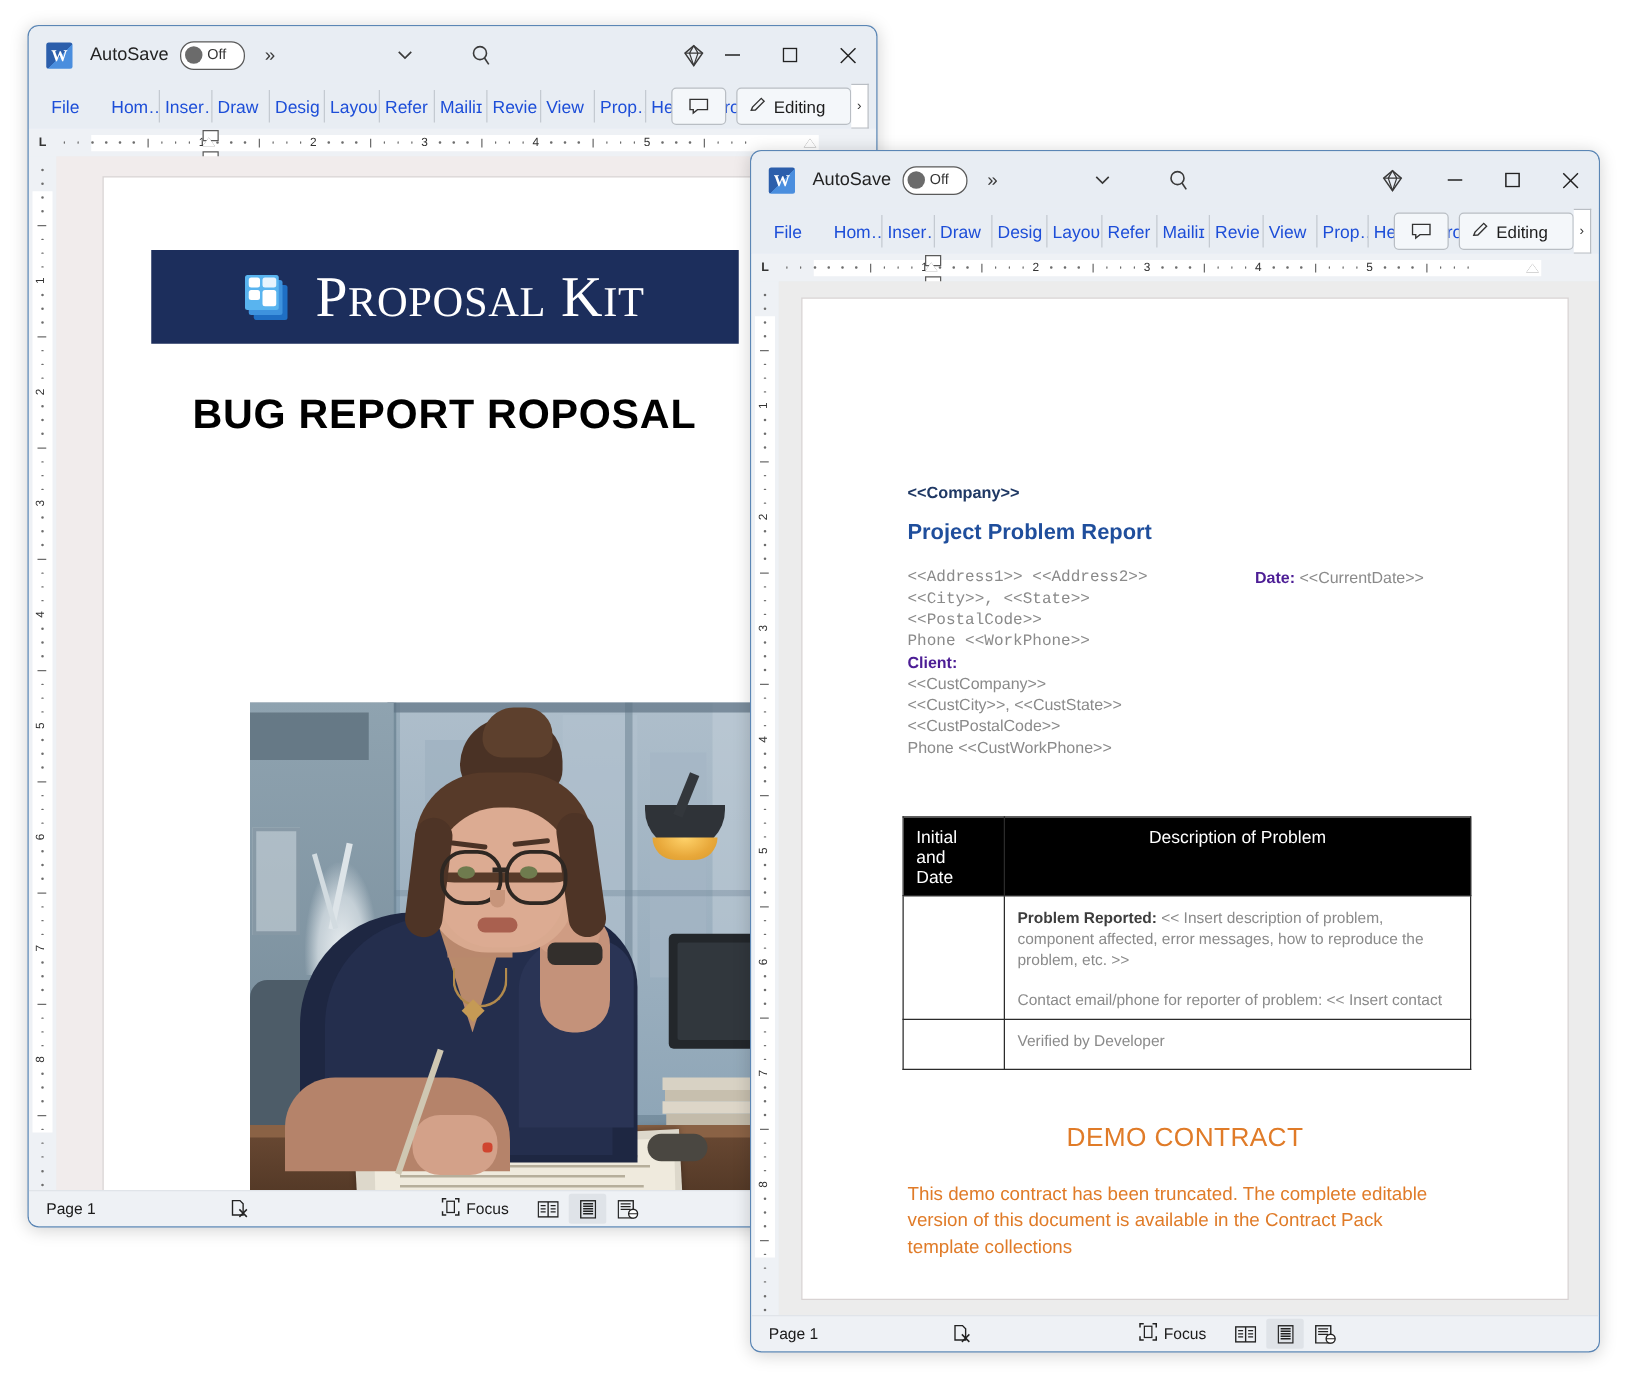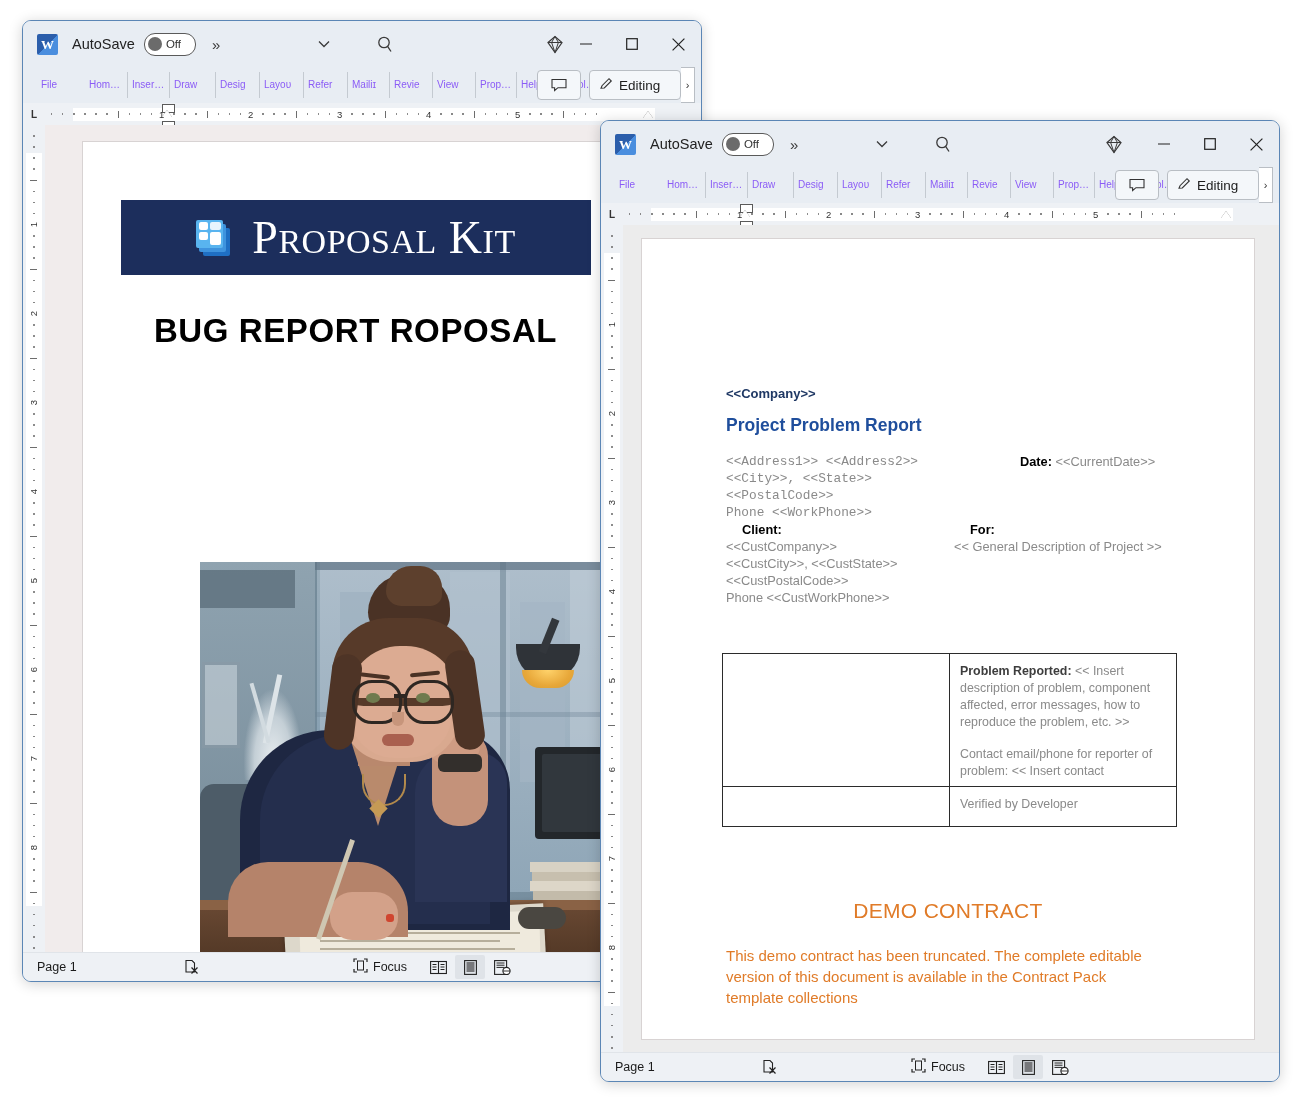--- a/index.html
+++ b/index.html
@@ -68,21 +68,21 @@
   
   .ribbon {
     height: 36px;
     background: #e8edf3;
     display: flex; align-items: center;
     flex: 0 0 auto;
     position: relative;
   }
   .tabs { display:flex; align-items:center; height: 30px; margin-left: 6px; }
   .tab {
-    font-size: 10px; color: #8b5cf6;
+    font-size: 14px; color: #1d4ed8;
     padding: 0 4px;
     height: 26px; line-height: 26px;
     overflow: hidden; white-space: nowrap;
     border-right: 1px solid #c4cad1;
     display:block;
   }
   .tab.first { border-right: none; padding: 0 10px 0 12px; }
   .tab.last { border-right: none; }
   .ribbon-right { position: absolute; display:flex; align-items:center; gap:8px; }
   .rbtn {
@@ -198,21 +198,21 @@
 
   
   .illus { position:absolute; overflow:hidden; background:#8c9aa6; }
   .il { position:absolute; }
 
   
   .d2 { position:absolute; font-family: "Liberation Sans", sans-serif; }
   .d2-company { font-size: 13px; font-weight: bold; color:#1f3864; }
   .d2-heading { font-size: 17.5px; color:#1f4e9c; font-weight: 600; }
   .d2-grey { font-size: 12.8px; color:#8a8a8a; line-height: 17px; }
-  .d2-lbl { font-size: 12.8px; color:#000000; font-weight:bold;margin-left:16px; }
+  .d2-lbl { font-size: 12.8px; color:#4c1d95; font-weight:bold; }
 
   table.prob { border-collapse: collapse; table-layout: fixed; }
   table.prob td { border: 1.5px solid #2b2b2b; vertical-align: top; }
   table.prob .hd {
     background:#000; color:#fff; font-size: 14px;
     text-align:center; padding: 7px 6px; font-weight: normal;
   }
   table.prob .hd.left { text-align:left; padding-left:10px; }
   table.prob .cell { padding: 9px 8px 6px 10px; font-size: 12.4px; color:#8a8a8a; line-height: 17px; }
   table.prob .cell b { color:#3d3d3d; }
@@ -934,27 +934,31 @@
           </div>
 
           <div class="d2 d2-grey" style="left:84px; top:282px; width:245px;">
             <div class="d2-lbl">Client:</div>
             <div>&lt;&lt;CustCompany&gt;&gt;</div>
             <div>&lt;&lt;CustCity&gt;&gt;, &lt;&lt;CustState&gt;&gt;</div>
             <div>&lt;&lt;CustPostalCode&gt;&gt;</div>
             <div>Phone &lt;&lt;CustWorkPhone&gt;&gt;</div>
           </div>
 
-          <div class="d2 d2-grey" style="left:312px; top:282px; width:260px;">
-            <div class="d2-lbl">For:</div>
-            <div>&lt;&lt; General Description of Project &gt;&gt;</div>
-          </div>
 
           <table class="prob" style="position:absolute; left:80px; top:414px; width:455px;">
             <tbody>
+                <tr>
+              <td class="hd left" style="width:64px;">
+                <div>Initial</div>
+                <div>and</div>
+                <div>Date</div>
+              </td>
+              <td class="hd">Description of Problem</td>
+            </tr>
             <tr>
               <td class="cell" style="height:76px;"></td>
               <td class="cell">
                 <div><b>Problem Reported:</b><span> &lt;&lt; Insert description of problem, component affected, error messages, how to reproduce the problem, etc. &gt;&gt;</span></div>
                 <div style="height:15px;"></div>
                 <div>Contact email/phone for reporter of problem:  &lt;&lt; Insert contact</div>
               </td>
             </tr>
             <tr>
               <td class="cell" style="height:24px;"></td>

